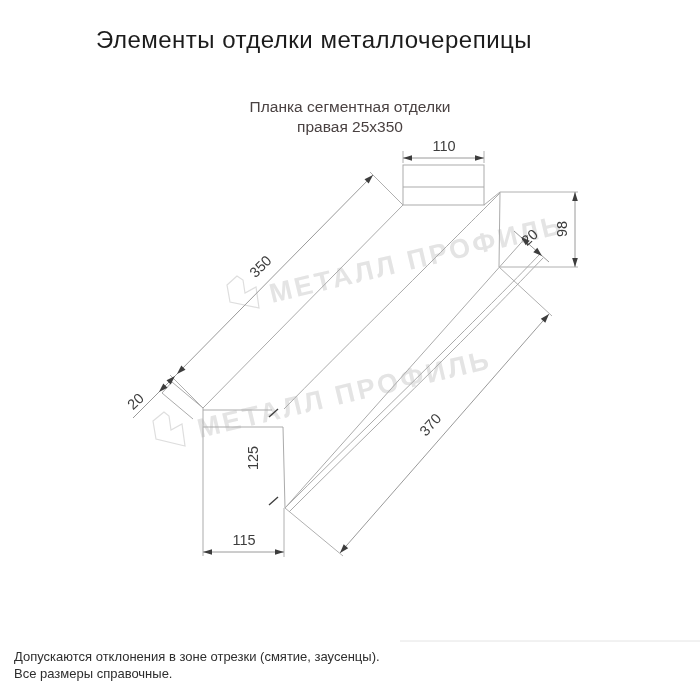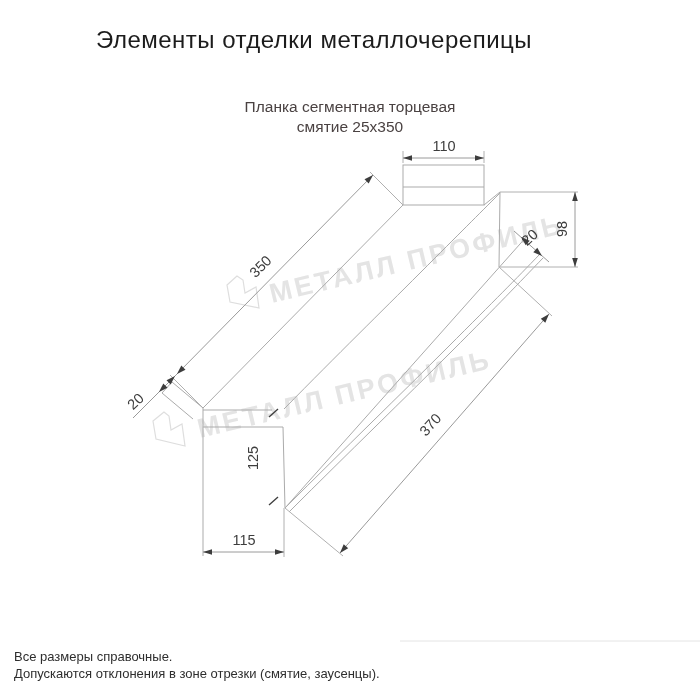--- a/index.html
+++ b/index.html
@@ -17,22 +17,22 @@
   .wmtxt{font-family:"Liberation Sans",sans-serif;font-weight:700;font-size:27px;letter-spacing:3px;fill:#e4e4e4;}
   .wmlogo{stroke:#dedede;stroke-width:1.2;fill:none;}
   .sep{stroke:#e4e4e4;stroke-width:1;}
 </style>
 </head>
 <body>
 
 <div class="title">Элементы отделки металлочерепицы</div>
 
 <div class="subtitle">
-  <div>Планка сегментная торцевая</div>
-  <div>смятие 25x350</div>
+  <div>Планка сегментная отделки</div>
+  <div>правая 25x350</div>
 </div>
 
 <svg width="700" height="700" viewBox="0 0 700 700">
 
   <g>
     <path class="wmlogo" d="M237,276 L227,285 L230,302 L259,308 L256,287 L245,293 L243,280 Z"></path>
     <text class="wmtxt" transform="translate(272,303) rotate(-13.5)">МЕТАЛЛ ПРОФИЛЬ</text>
   </g>
   <g>
     <path class="wmlogo" d="M164,412 L153,421 L156,439 L185,446 L182,424 L171,430 L169,416 Z"></path>
@@ -128,15 +128,15 @@
     <line class="dimline" x1="549" y1="314" x2="340" y2="553"></line>
     <polygon class="arr" points="549,314 545.3,322.8 540.8,318.8"></polygon>
     <polygon class="arr" points="340,553 348.2,548.2 343.7,544.2"></polygon>
     <text class="dimtxt" x="0" y="0" text-anchor="middle" transform="translate(434,428) rotate(-48)">370</text>
   </g>
 
   <line class="sep" x1="400" y1="641" x2="700" y2="641"></line>
 </svg>
 
 <div class="footer">
+  <div>Допускаются отклонения в зоне отрезки (смятие, заусенцы).</div>
   <div>Все размеры справочные.</div>
-  <div>Допускаются отклонения в зоне отрезки (смятие, заусенцы).</div>
 </div>
 
 </body></html>

